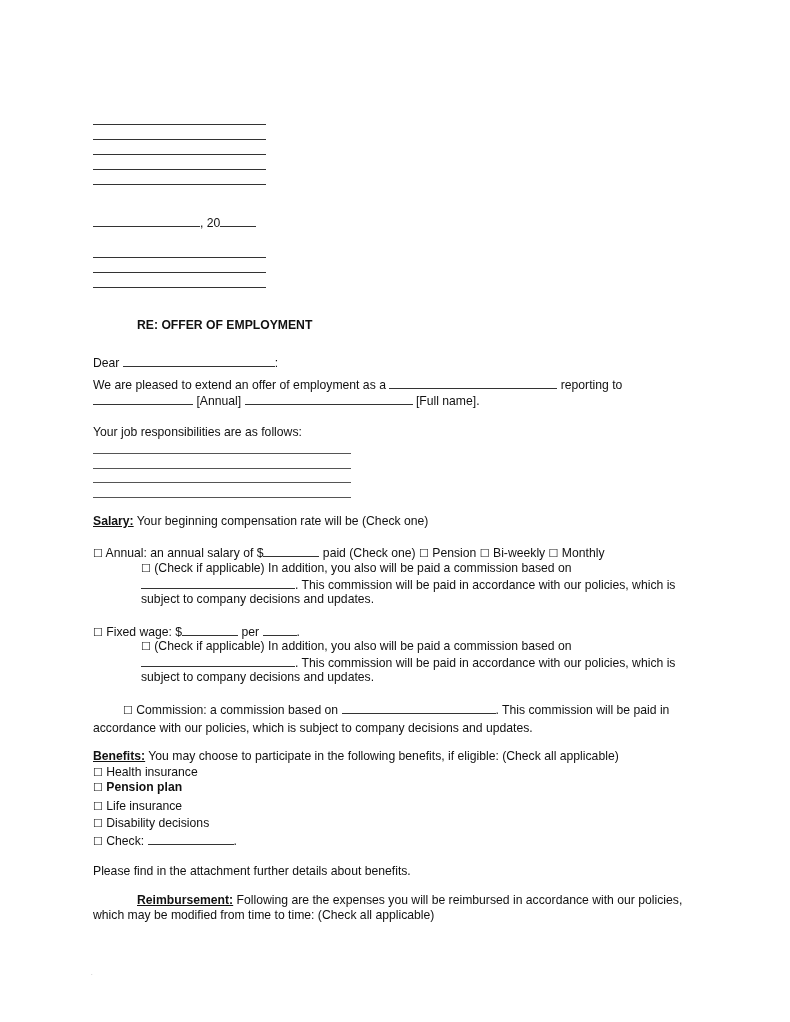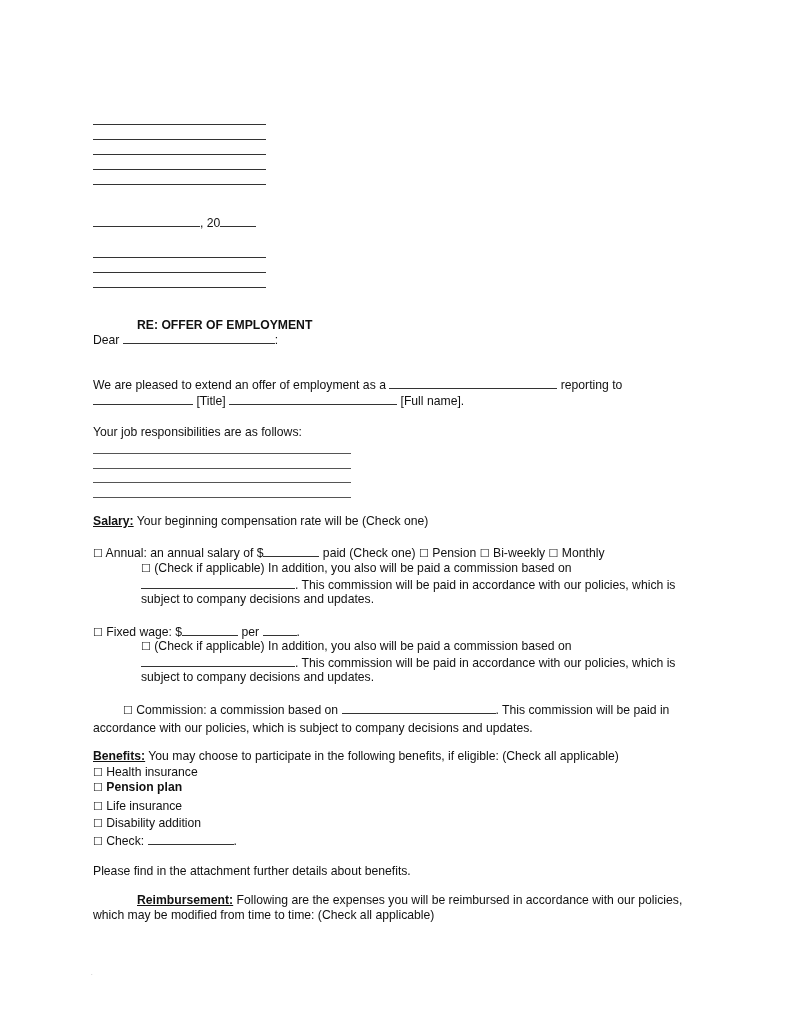--- a/index.html
+++ b/index.html
@@ -28,33 +28,33 @@
 <div class="line" style="top:215px;">
   <span class="blank" style="width:107px;"></span><span>, 20</span><span class="blank" style="width:36px;"></span>
 </div>
 
 <div class="hl" style="top:257px;width:173px;"></div>
 <div class="hl" style="top:272px;width:173px;"></div>
 <div class="hl" style="top:287px;width:173px;"></div>
 
 <div class="line b" style="top:318px;">RE: OFFER OF EMPLOYMENT</div>
 
-<div class="line" style="top:332px;">
+<div class="line" style="top:355px;">
   <span>Dear</span>
   <span class="blank" style="width:152px;"></span><span>:</span>
 </div>
 
 <div class="line" style="top:377px;">
   <span>We are pleased to extend an offer of employment as a</span>
   <span class="blank" style="width:168px;"></span>
   <span>reporting to</span>
 </div>
 <div class="line" style="top:393px;">
   <span class="blank" style="width:100px;"></span>
-  <span>[Title]</span>
+  <span>[Annual]</span>
   <span class="blank" style="width:168px;"></span>
   <span>[Full name].</span>
 </div>
 
 <div class="line" style="top:425px;text-align:center;">Your job responsibilities are as follows:</div>
 <div class="hl" style="top:453px;width:258px;background:#555;"></div>
 <div class="hl" style="top:468px;width:258px;background:#555;"></div>
 <div class="hl" style="top:482px;width:258px;background:#555;"></div>
 <div class="hl" style="top:497px;width:258px;background:#555;"></div>
 
@@ -116,21 +116,21 @@
 <div class="line" style="top:780px;font-weight:bold;">
   <span class="cb">☐</span>
   <span>Pension plan</span>
 </div>
 <div class="line" style="top:799px;">
   <span class="cb">☐</span>
   <span>Life insurance</span>
 </div>
 <div class="line" style="top:816px;">
   <span class="cb">☐</span>
-  <span>Disability addition</span>
+  <span>Disability decisions</span>
 </div>
 <div class="line" style="top:833px;">
   <span class="cb">☐</span>
   <span>Check:</span>
   <span class="blank" style="width:86px;"></span><span>.</span>
 </div>
 
 <div class="line" style="top:864px;">Please find in the attachment further details about benefits.</div>
 
 <div class="line" style="top:893px;padding-left:44px;">

